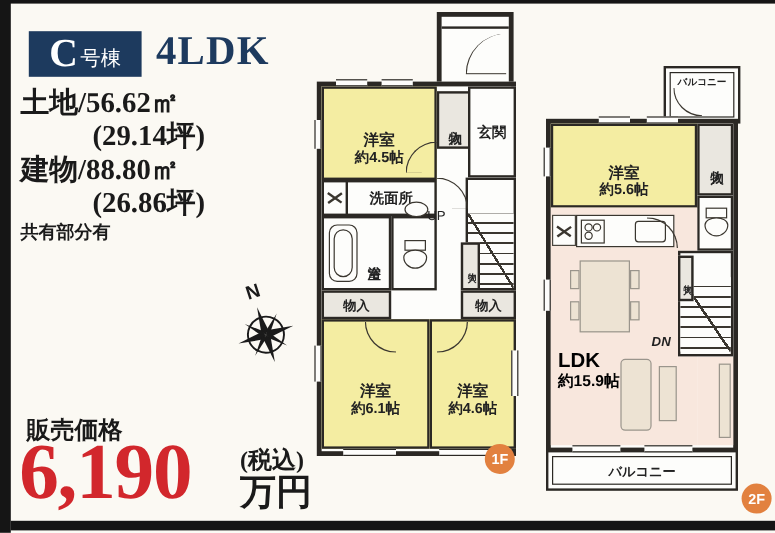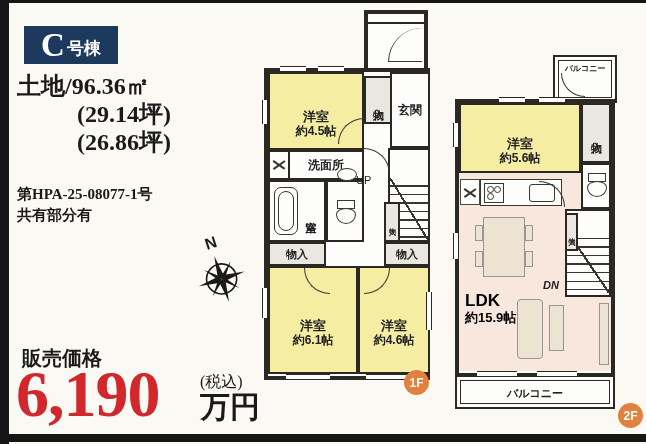--- a/index.html
+++ b/index.html
@@ -6,29 +6,29 @@
   body{width:646px;height:444px;overflow:hidden;background:#ffffff;}
   .ad{position:relative;width:646px;height:444px;background:#fbf9f3;font-family:"Liberation Serif",serif;color:#1a1a1a;}
   
   .frame-top{position:absolute;left:0;top:0;right:0;height:3px;background:#151515;}
   .frame-left{position:absolute;left:0;top:0;width:9px;height:444px;background:#151515;}
   .frame-bottom{position:absolute;left:9px;right:0;bottom:2px;height:8px;background:#151515;}
 
   
   .unit-badge{position:absolute;left:24px;top:26px;width:94px;height:38px;background:#1d3a5e;color:#fff;display:flex;align-items:center;justify-content:center;gap:2px;}
   .unit-badge .big{font-size:33px;font-weight:bold;line-height:1;}
-  .unit-badge .small{font-size:17px;font-weight:bold;line-height:1;padding-top:6px;}
+  .unit-badge .small{font-size:17px;font-weight:normal;line-height:1;padding-top:6px;}
   .layout-type{position:absolute;left:130px;top:24px;font-size:34px;font-weight:bold;color:#1d3a5e;letter-spacing:1px;}
   .spec{position:absolute;left:17px;top:72px;font-size:24px;font-weight:bold;line-height:28px;white-space:nowrap;}
   .spec .indent{padding-left:60px;}
   .permit{position:absolute;left:17px;top:184px;font-size:15px;font-weight:bold;line-height:21px;}
   .price-label{position:absolute;left:22px;top:345px;font-size:20px;font-weight:bold;}
   .price-amount{position:absolute;left:16px;top:358px;font-size:66px;font-weight:bold;color:#d2272c;letter-spacing:-1px;line-height:1.1;}
   .price-right{position:absolute;left:200px;top:374px;line-height:1;}
-  .price-tax{font-size:16px;font-weight:normal;}
+  .price-tax{font-size:20px;font-weight:bold;}
   .price-unit{font-size:30px;font-weight:bold;margin-top:2px;}
   .compass{position:absolute;left:183px;top:231px;width:70px;height:76px;}
 
   
   .plan{position:absolute;font-family:"Liberation Sans",sans-serif;}
   .room,.box{position:absolute;box-sizing:border-box;}
   .w4{border:4px solid #2b2824;}
   .w2{border:2px solid #2b2824;}
   .w1{border:1.5px solid #4a463f;}
   .yellow{background:#f4eda2;}
@@ -69,29 +69,30 @@
 
 <div class="ad">
   <div class="frame-top"></div>
   <div class="frame-left"></div>
   <div class="frame-bottom"></div>
 
   <div class="unit-badge">
     <span class="big">C</span>
     <span class="small">号棟</span>
   </div>
+  <div class="layout-type">4LDK</div>
 
   <div class="spec">
-    <div>土地/96.36㎡</div>
+    <div>土地/56.62㎡</div>
     <div class="indent">(29.14坪)</div>
+    <div>建物/88.80㎡</div>
     <div class="indent">(26.86坪)</div>
   </div>
 
   <div class="permit">
-    <div>第HPA-25-08077-1号</div>
     <div>共有部分有</div>
   </div>
 
   <div class="compass">
     <svg width="70" height="76" viewBox="0 0 70 76">
       <g transform="rotate(-18 38 46)">
         <text x="33" y="16" font-size="16" font-weight="bold" font-family="Liberation Sans,sans-serif" fill="#1a1a1a">N</text>
         <circle cx="38" cy="48" r="15" fill="none" stroke="#1a1a1a" stroke-width="1.6"></circle>
         <polygon points="38,24 41,44 38,48 35,44" fill="#1a1a1a"></polygon>
         <polygon points="38,72 41,52 38,48 35,52" fill="#1a1a1a"></polygon>

